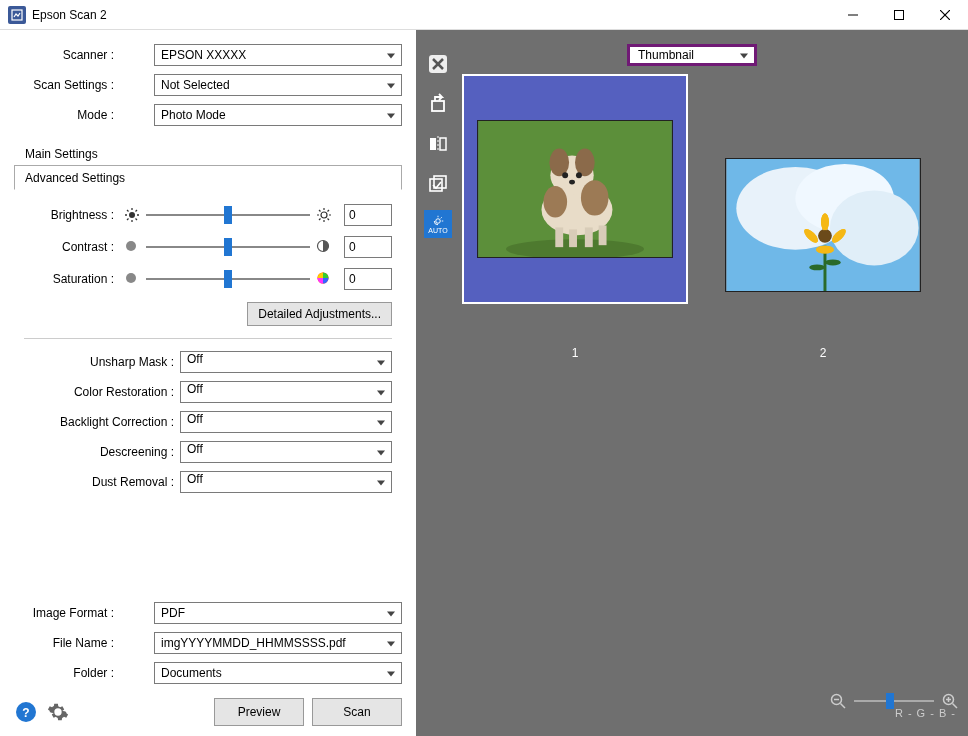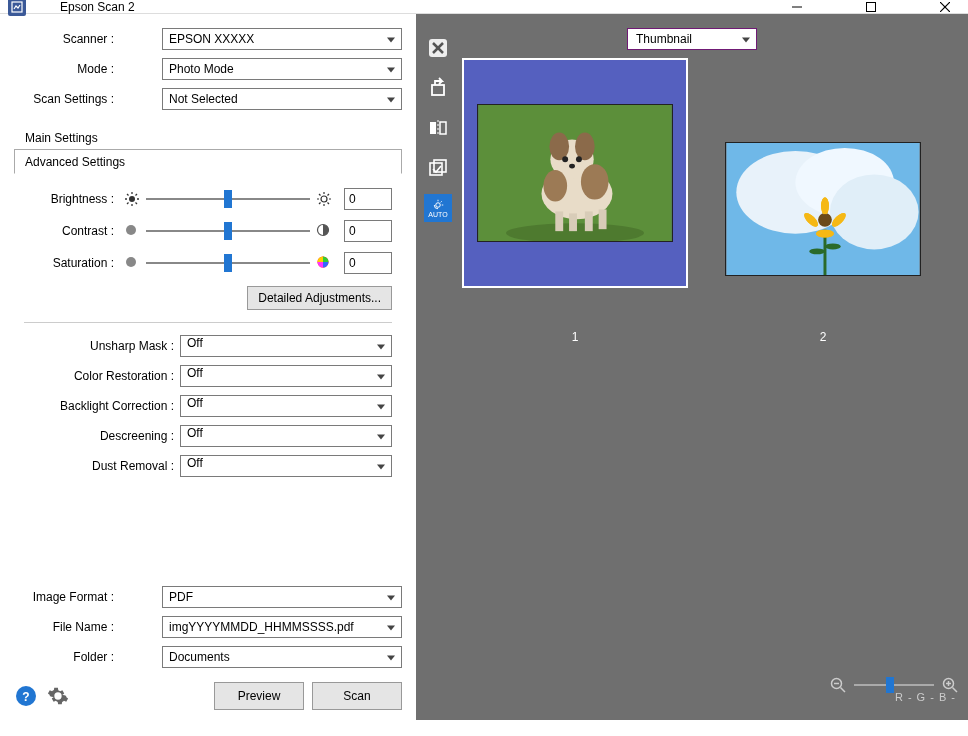--- a/index.html
+++ b/index.html
@@ -1,24 +1,24 @@
 <!DOCTYPE html>
 <html><head>
 <meta charset="utf-8">
 <style>
 * { box-sizing: border-box; margin: 0; padding: 0; font-family: "Segoe UI", Tahoma, sans-serif; font-size: 12px; }
 body { background: #fff; width: 968px; height: 736px; overflow: hidden; }
-.titlebar { height: 14px; display: flex; align-items: center; padding: 0 0 0 8px; border-bottom: 1px solid #ddd; gap: 28px; }
+.titlebar { height: 30px; display: flex; align-items: center; padding: 0 0 0 8px; border-bottom: 1px solid #ddd; }
 .titlebar .app-icon { width: 18px; height: 18px; background: #3b5998; display: flex; align-items: center; justify-content: center; color: #fff; font-weight: bold; font-size: 11px; border-radius: 2px; margin-right: 6px; }
 .titlebar .title { flex: 1; font-size: 12px; color: #000; }
 .titlebar .winbtn { width: 46px; height: 30px; display: flex; align-items: center; justify-content: center; cursor: pointer; }
 .main { display: flex; height: 706px; }
 .left-panel { width: 416px; padding: 14px 14px 10px 14px; display: flex; flex-direction: column; }
 .right-panel { flex: 1; background: #6f6f6f; position: relative; }
-.form-row { display: flex; align-items: center; margin-bottom: 8px; gap: 8px; }
+.form-row { display: flex; align-items: center; margin-bottom: 8px; }
 .form-label { width: 106px; text-align: right; padding-right: 6px; color: #000; }
 .form-select { flex: 1; height: 22px; border: 1px solid #7a7a7a; background: #fff; padding: 0 20px 0 6px; position: relative; cursor: pointer; display: flex; align-items: center; margin-left: 34px; }
 .form-select::after { content: ""; position: absolute; right: 6px; top: 50%; transform: translateY(-30%); border-left: 4px solid transparent; border-right: 4px solid transparent; border-top: 5px solid #444; }
 .tabs { display: flex; border-bottom: 1px solid #aaa; margin-top: 6px; flex-direction: column; }
 .tab { padding: 5px 10px 4px 10px; border: 1px solid transparent; border-bottom: none; cursor: pointer; position: relative; top: 1px; }
 .tab.active { background: #fff; border-color: #aaa; border-bottom: 1px solid #fff; }
 .tab-content { border: none; padding: 14px 10px 0 10px; flex: 1; }
 .slider-row { display: flex; align-items: center; margin-bottom: 10px; }
 .slider-label { width: 96px; text-align: right; padding-right: 6px; }
 .slider-icon { width: 16px; height: 16px; margin: 0 4px; }
@@ -32,21 +32,21 @@
 .opt-label { width: 156px; text-align: right; padding-right: 6px; }
 .opt-select { flex: 1; height: 22px; border: 1px solid #7a7a7a; background: #fff; padding: 0 20px 0 6px; position: relative; cursor: pointer; display: flex; align-items: flex-start; }
 .opt-select::after { content: ""; position: absolute; right: 6px; top: 50%; transform: translateY(-30%); border-left: 4px solid transparent; border-right: 4px solid transparent; border-top: 5px solid #444; }
 .bottom-form { margin-top: auto; }
 .action-row { display: flex; align-items: center; margin-top: 14px; gap: 8px; }
 .help-icon, .gear-icon { width: 24px; height: 24px; cursor: pointer; display: flex; align-items: center; justify-content: center; }
 .action-btn { width: 90px; height: 28px; border: 1px solid #999; background: #e5e5e5; cursor: pointer; }
 .action-spacer { flex: 1; }
 
 .view-select-wrap { position: absolute; top: 14px; left: 50%; transform: translateX(-50%); }
-.view-select { width: 130px; height: 22px; border: 1px solid #701a75; background: #fff; padding: 0 20px 0 8px; position: relative; cursor: pointer; display: flex; align-items: center; }
+.view-select { width: 130px; height: 22px; border: 3px solid #701a75; background: #fff; padding: 0 20px 0 8px; position: relative; cursor: pointer; display: flex; align-items: center; }
 .view-select::after { content: ""; position: absolute; right: 6px; top: 50%; transform: translateY(-30%); border-left: 4px solid transparent; border-right: 4px solid transparent; border-top: 5px solid #444; }
 .toolbar { position: absolute; top: 20px; left: 8px; display: flex; flex-direction: column; gap: 12px; }
 .tool-btn { width: 28px; height: 28px; display: flex; align-items: center; justify-content: center; cursor: pointer; color: #fff; }
 .tool-btn.auto { background: #2176d2; font-size: 8px; flex-direction: column; line-height: 1; padding: 2px 0; }
 .thumbs { position: absolute; top: 44px; left: 46px; right: 10px; display: flex; gap: 22px; }
 .thumb-card { width: 226px; }
 .thumb-frame { width: 226px; height: 230px; display: flex; align-items: center; justify-content: center; }
 .thumb-card.selected .thumb-frame { background: #5560bf; border: 2px solid #fff; }
 .thumb-img { border: 1px solid #222; }
 .thumb-num { text-align: center; color: #fff; margin-top: 10px; font-size: 12px; position: absolute; bottom: 8px; left: 0; right: 0;}
@@ -90,29 +90,29 @@
 
 <div class="main">
   <div class="left-panel">
     <div class="form-row">
       <div class="form-label">Scanner :</div>
       <div class="form-select">
           <span>EPSON XXXXX</span>
         </div>
     </div>
     <div class="form-row">
+      <div class="form-label">Scan Settings :</div>
+      <div class="form-select">
+          <span>Not Selected</span>
+        </div>
+    </div>
+    <div class="form-row">
       <div class="form-label">Mode :</div>
       <div class="form-select">
           <span>Photo Mode</span>
-        </div>
-    </div>
-    <div class="form-row">
-      <div class="form-label">Scan Settings :</div>
-      <div class="form-select">
-          <span>Not Selected</span>
         </div>
     </div>
 
     <div class="tabs">
       <div class="tab">Main Settings</div>
       <div class="tab active">Advanced Settings</div>
     </div>
 
     <div class="tab-content">
       <div class="slider-row">

